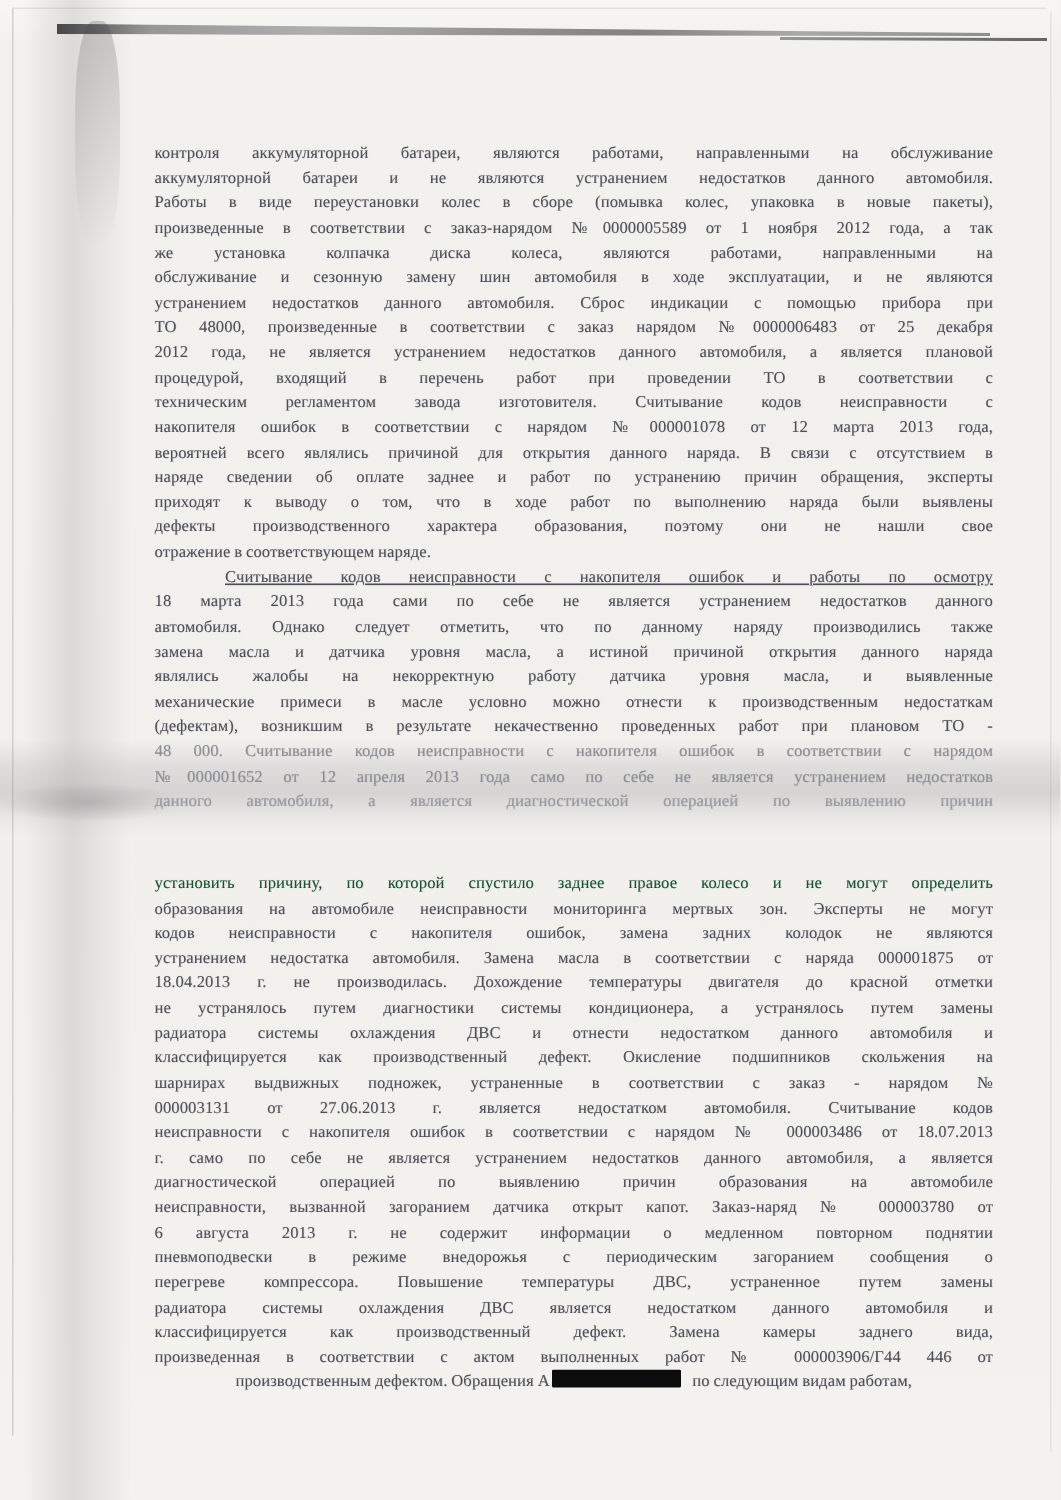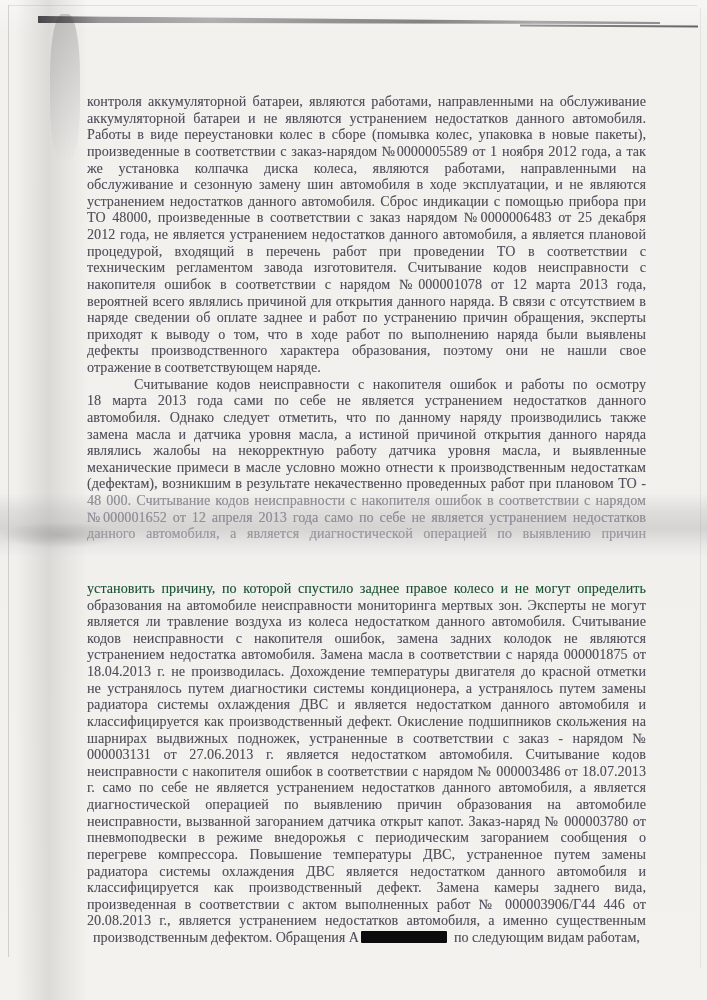--- a/index.html
+++ b/index.html
@@ -27,27 +27,27 @@
     background:linear-gradient(to right, rgba(45,45,48,.85), rgba(75,75,78,.55) 10%, rgba(95,95,98,.45) 28%, rgba(70,70,73,.55) 46%, rgba(55,55,58,.6) 62%, rgba(80,80,83,.45) 80%, rgba(60,60,63,.55) 100%);
     clip-path:polygon(0 0, 100% 55%, 100% 85%, 0 100%);}
   .top-streak-tail{position:absolute;left:520px;top:25px;width:178px;height:2px;transform:rotate(.25deg);
     background:linear-gradient(to right, rgba(60,60,63,.5), rgba(40,40,43,.7));}
   
   .gray-band{position:absolute;left:0;top:493px;width:100%;height:64px;
     background:linear-gradient(to bottom, rgba(150,148,150,0) 0%, rgba(150,148,150,.20) 28%, rgba(148,146,150,.30) 55%, rgba(150,148,150,.08) 85%, rgba(150,148,150,0) 100%);}
   .gray-smudge{position:absolute;left:0;top:522px;width:120px;height:26px;border-radius:50%;
     background:radial-gradient(closest-side, rgba(115,113,116,.30), rgba(115,113,116,0));}
   
-  .text-block{position:absolute;left:87px;top:94px;width:559px;color:var(--ink);
-    font-size:14px;letter-spacing:.1px;word-spacing:-.3px;
+  .text-block{position:absolute;left:103px;top:94px;width:559px;color:var(--ink);
+    font-size:11px;letter-spacing:.1px;word-spacing:-.3px;
     text-shadow:.3px .3px .6px rgba(86,86,100,.35);}
   .line{height:16.63px;line-height:16.63px;overflow:hidden;
     text-align:justify;text-align-last:justify;}
   #para1 .line:last-child{text-align-last:left;font-family:Liberation Serif, serif;}
-  #para2 .line:first-child{text-indent:47px;}
+  #para2 .line:first-child{text-indent:47px;text-decoration:underline;}
   #para2 .line:nth-child(8){color:var(--ink-faded);}
   #para2 .line:nth-child(9){color:var(--ink-faded);}
   #para2 .line:nth-child(10){color:var(--ink-faint);}
   #para2 .line:nth-child(11){color:#14532d;margin-top:38px;}
   .tail-line{height:16.63px;line-height:16.63px;text-align:center;white-space:nowrap;overflow:hidden;}
   .redaction{display:inline-block;width:86px;height:12px;background:var(--redaction);
     vertical-align:-1px;margin:0 7px 0 2px;border-radius:1px;}
 </style>
 </head>
 <body>
@@ -89,36 +89,35 @@
       <div class="line">автомобиля. Однако следует отметить, что по данному наряду производились также</div>
       <div class="line">замена масла и датчика уровня масла, а истиной причиной открытия данного наряда</div>
       <div class="line">являлись жалобы на некорректную работу датчика уровня масла, и выявленные</div>
       <div class="line">механические примеси в масле условно можно отнести к производственным недостаткам</div>
       <div class="line">(дефектам), возникшим в результате некачественно проведенных работ при плановом ТО -</div>
       <div class="line">48 000. Считывание кодов неисправности с накопителя ошибок в соответствии с нарядом</div>
       <div class="line">№000001652 от 12 апреля 2013 года само по себе не является устранением недостатков</div>
       <div class="line">данного автомобиля, а является диагностической операцией по выявлению причин</div>
       <div class="line">установить причину, по которой спустило заднее правое колесо и не могут определить</div>
       <div class="line">образования на автомобиле неисправности мониторинга мертвых зон. Эксперты не могут</div>
-      <div class="line">является ли травление воздуха из колеса недостатком данного автомобиля. Считывание</div>
       <div class="line">кодов неисправности с накопителя ошибок, замена задних колодок не являются</div>
       <div class="line">устранением недостатка автомобиля. Замена масла в соответствии с наряда 000001875 от</div>
       <div class="line">18.04.2013 г. не производилась. Дохождение температуры двигателя до красной отметки</div>
       <div class="line">не устранялось путем диагностики системы кондиционера, а устранялось путем замены</div>
-      <div class="line">радиатора системы охлаждения ДВС и является недостатком данного автомобиля и</div>
+      <div class="line">радиатора системы охлаждения ДВС и отнести недостатком данного автомобиля и</div>
       <div class="line">классифицируется как производственный дефект. Окисление подшипников скольжения на</div>
       <div class="line">шарнирах выдвижных подножек, устраненные в соответствии с заказ - нарядом №</div>
       <div class="line">000003131 от 27.06.2013 г. является недостатком автомобиля. Считывание кодов</div>
       <div class="line">неисправности с накопителя ошибок в соответствии с нарядом № 000003486 от 18.07.2013</div>
       <div class="line">г. само по себе не является устранением недостатков данного автомобиля, а является</div>
       <div class="line">диагностической операцией по выявлению причин образования на автомобиле</div>
       <div class="line">неисправности, вызванной загоранием датчика открыт капот. Заказ-наряд № 000003780 от</div>
+      <div class="line">6 августа 2013 г. не содержит информации о медленном повторном поднятии</div>
       <div class="line">пневмоподвески в режиме внедорожья с периодическим загоранием сообщения о</div>
       <div class="line">перегреве компрессора. Повышение температуры ДВС, устраненное путем замены</div>
       <div class="line">радиатора системы охлаждения ДВС является недостатком данного автомобиля и</div>
       <div class="line">классифицируется как производственный дефект. Замена камеры заднего вида,</div>
       <div class="line">произведенная в соответствии с актом выполненных работ № 000003906/Г44 446 от</div>
-      <div class="line">20.08.2013 г., является устранением недостатков автомобиля, а именно существенным</div>
     </div>
   <div class="tail-line">
     <span>производственным дефектом. Обращения А</span><span class="redaction"></span><span>по следующим видам работам,</span>
   </div>
 </div>
 
 </body></html>

